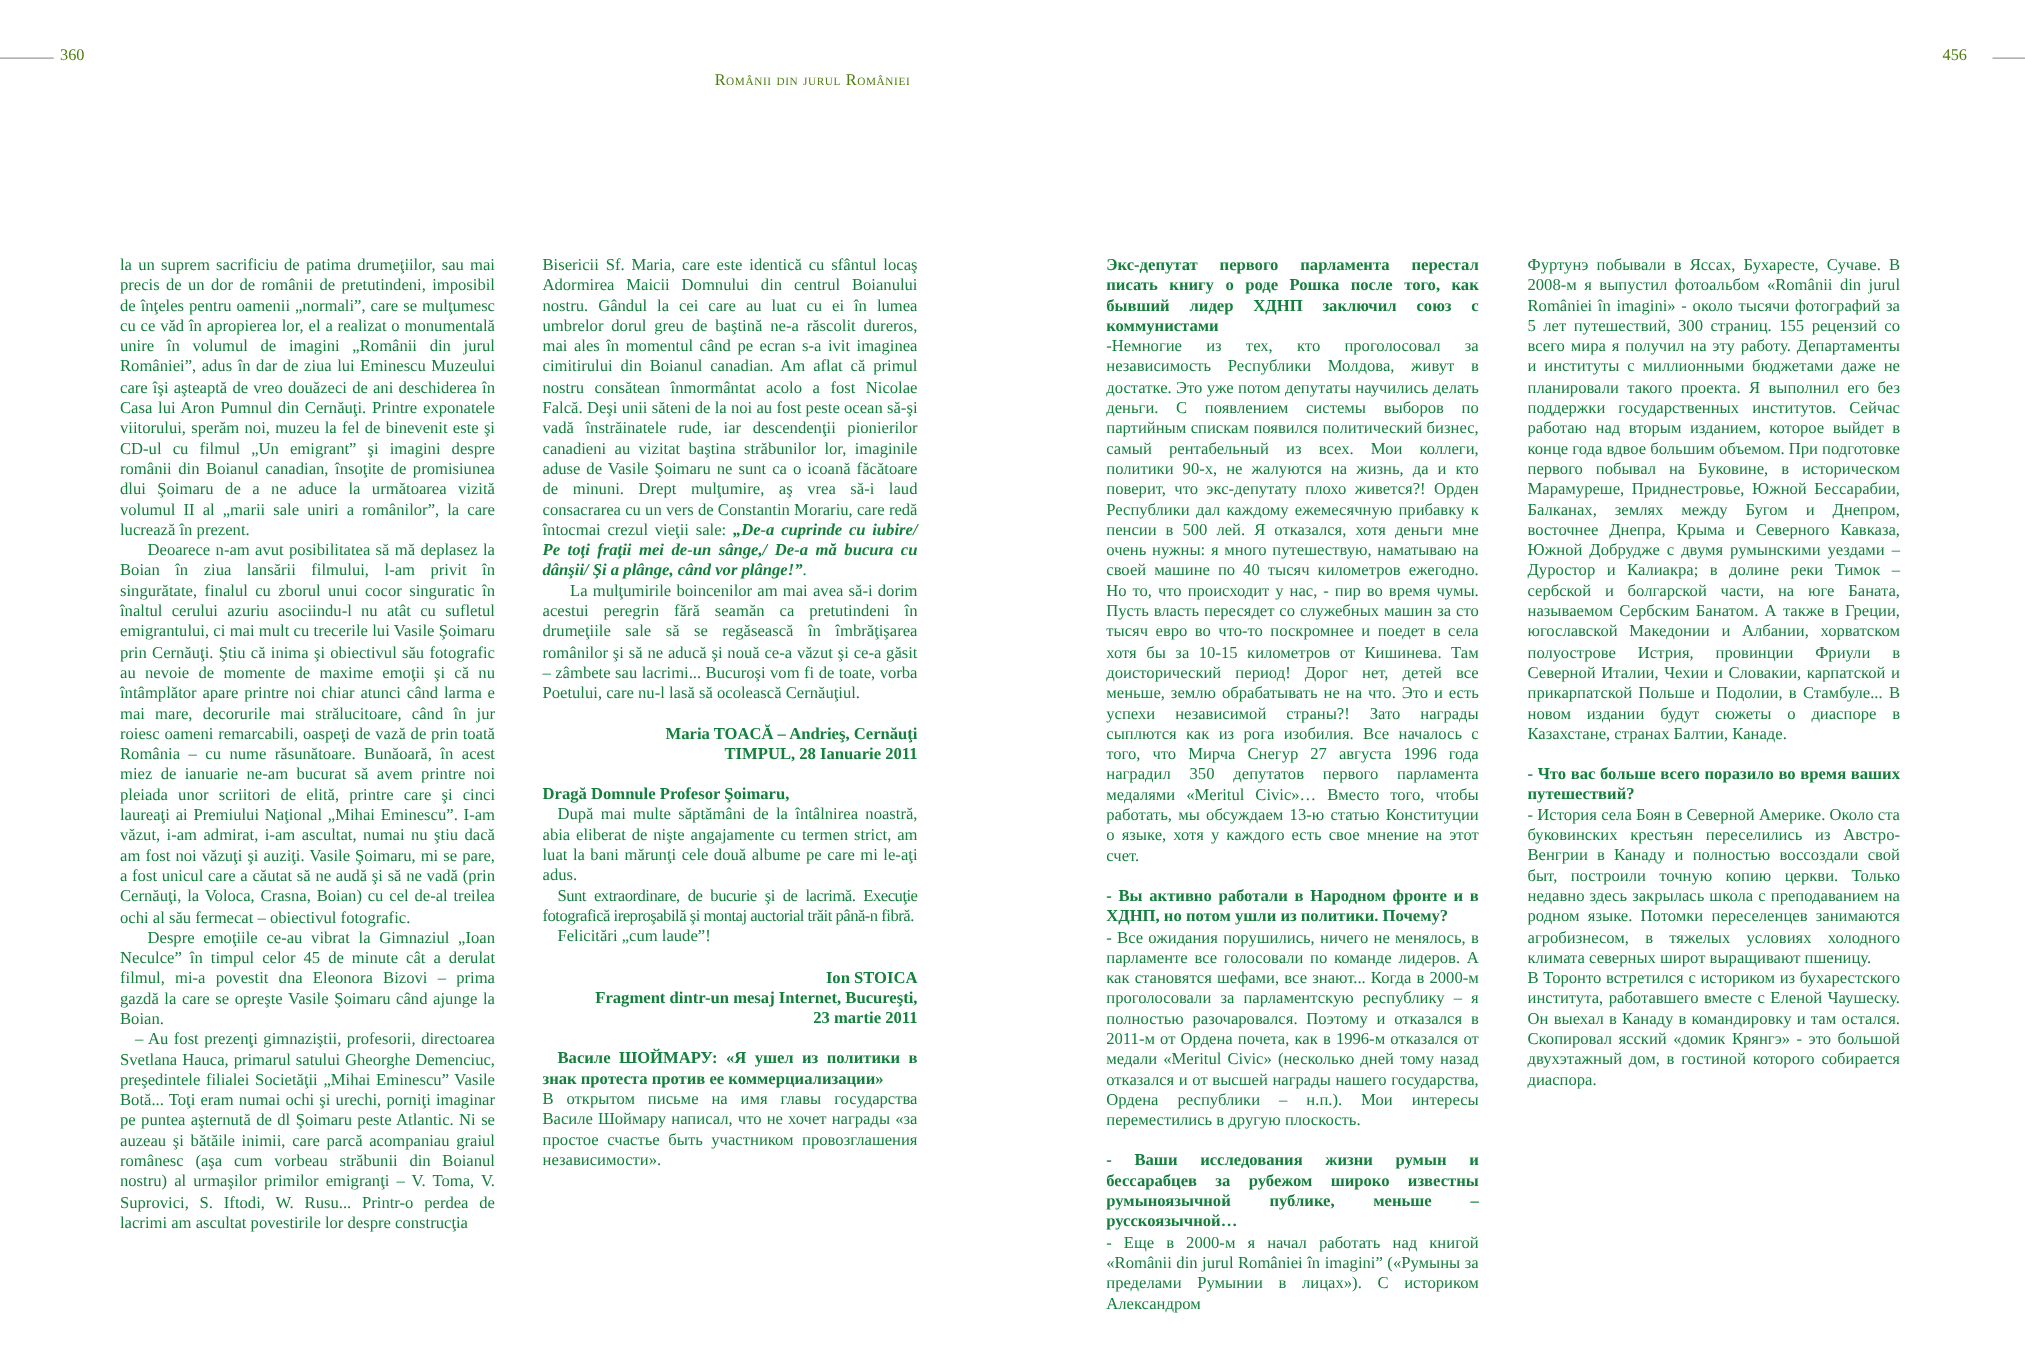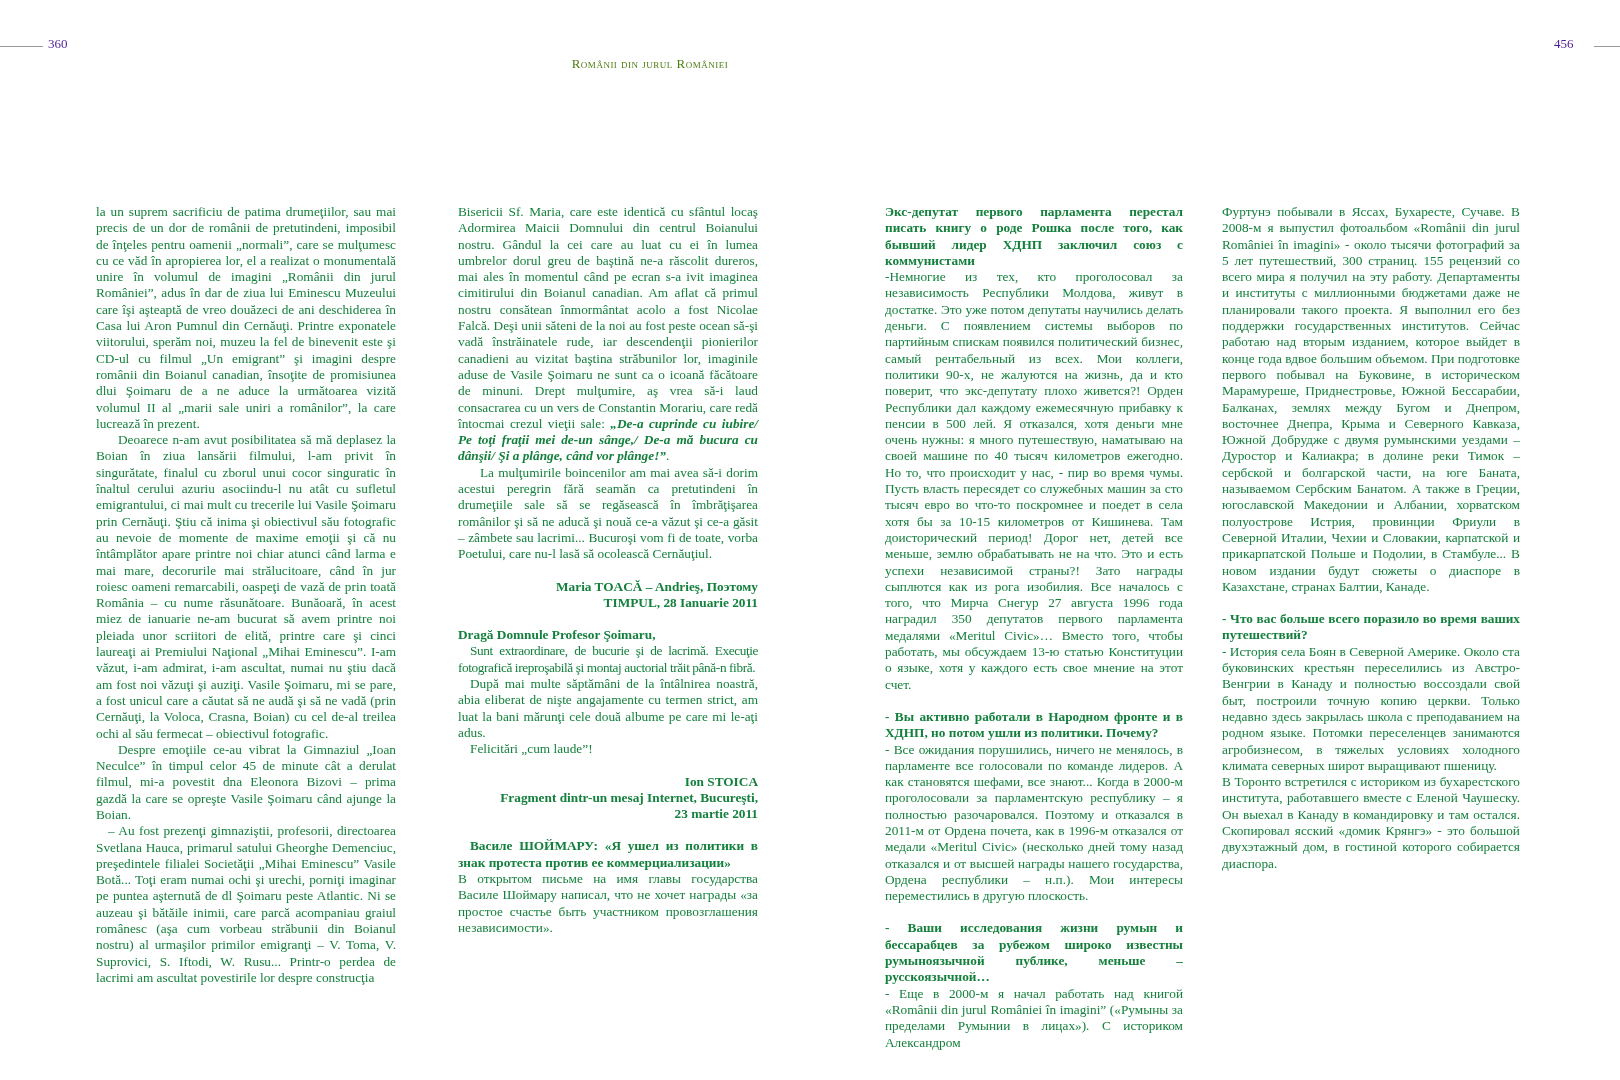--- a/index.html
+++ b/index.html
@@ -3,40 +3,40 @@
 <meta charset="utf-8">
 <style>
   html, body { margin: 0; padding: 0; }
   body {
     width: 1620px; height: 1080px; background: #ffffff; position: relative; overflow: hidden;
     font-family: "Liberation Serif", "DejaVu Serif", serif; color: #2a2a2a;
   }
   .rule { position: absolute; top: 46px; height: 1px; background: #9a9a9a; }
   .rule.left { left: 0; width: 43px; }
   .rule.right { left: 1594px; width: 26px; }
-  .pageno { position: absolute; top: 36px; font-size: 13px; color: #4c1d95; }
+  .pageno { position: absolute; top: 36px; font-size: 13px; color: #4d7c0f; }
   .pageno.left { left: 48px; }
   .pageno.right { left: 1554px; }
   .running-head {
     position: absolute; top: 36px; left: 540px; width: 220px; text-align: center;
     font-size: 13px; letter-spacing: 0.5px; font-variant: small-caps; color: #4d7c0f; margin-top: 20px;
   }
   .col {
     position: absolute; top: 204px; font-size: 13.3px; line-height: 16.3px;
     text-align: justify; color: #15803d;
   }
   .col p { margin: 0; }
   .col .ind { text-indent: 22px; }
   .col .ind-small { text-indent: 12px; }
   .col .bold { font-weight: bold; }
   .col .right { text-align: right; font-weight: bold; }
   .col .gap { height: 16px; }
   .col .tight { letter-spacing: -0.4px; }
   .c1 { left: 96px; width: 300px; }
-  .c2 { left: 458px; width: 300px; font-family: Liberation Serif, serif; }
+  .c2 { left: 434px; width: 300px; font-family: Liberation Serif, serif; }
   .c3 { left: 885px; width: 298px; }
   .c4 { left: 1222px; width: 298px; }
   .it { font-style: italic; font-weight: bold; }
 </style>
 </head>
 <body>
 
 <div class="rule left"></div>
 <div class="pageno left">360</div>
 <div class="running-head">Românii din jurul României</div>
@@ -47,26 +47,26 @@
   <p>la un suprem sacrificiu de patima drumeţiilor, sau mai precis de un dor de românii de pretutindeni, imposibil de înţeles pentru oamenii „normali”, care se mulţumesc cu ce văd în apropierea lor, el a realizat o monumentală unire în volumul de imagini „Românii din jurul României”, adus în dar de ziua lui Eminescu Muzeului care îşi aşteaptă de vreo douăzeci de ani deschiderea în Casa lui Aron Pumnul din Cernăuţi. Printre exponatele viitorului, sperăm noi, muzeu la fel de binevenit este şi CD-ul cu filmul „Un emigrant” şi imagini despre românii din Boianul canadian, însoţite de promisiunea dlui Şoimaru de a ne aduce la următoarea vizită volumul II al „marii sale uniri a românilor”, la care lucrează în prezent.</p>
   <p class="ind">Deoarece n-am avut posibilitatea să mă deplasez la Boian în ziua lansării filmului, l-am privit în singurătate, finalul cu zborul unui cocor singuratic în înaltul cerului azuriu asociindu-l nu atât cu sufletul emigrantului, ci mai mult cu trecerile lui Vasile Şoimaru prin Cernăuţi. Ştiu că inima şi obiectivul său fotografic au nevoie de momente de maxime emoţii şi că nu întâmplător apare printre noi chiar atunci când larma e mai mare, decorurile mai strălucitoare, când în jur roiesc oameni remarcabili, oaspeţi de vază de prin toată România – cu nume răsunătoare. Bunăoară, în acest miez de ianuarie ne-am bucurat să avem printre noi pleiada unor scriitori de elită, printre care şi cinci laureaţi ai Premiului Naţional „Mihai Eminescu”. I-am văzut, i-am admirat, i-am ascultat, numai nu ştiu dacă am fost noi văzuţi şi auziţi. Vasile Şoimaru, mi se pare, a fost unicul care a căutat să ne audă şi să ne vadă (prin Cernăuţi, la Voloca, Crasna, Boian) cu cel de-al treilea ochi al său fermecat – obiectivul fotografic.</p>
   <p class="ind">Despre emoţiile ce-au vibrat la Gimnaziul „Ioan Neculce” în timpul celor 45 de minute cât a derulat filmul, mi-a povestit dna Eleonora Bizovi – prima gazdă la care se opreşte Vasile Şoimaru când ajunge la Boian.</p>
   <p class="ind-small">– Au fost prezenţi gimnaziştii, profesorii, directoarea Svetlana Hauca, primarul satului Gheorghe Demenciuc, preşedintele filialei Societăţii „Mihai Eminescu” Vasile Botă... Toţi eram numai ochi şi urechi, porniţi imaginar pe puntea aşternută de dl Şoimaru peste Atlantic. Ni se auzeau şi bătăile inimii, care parcă acompaniau graiul românesc (aşa cum vorbeau străbunii din Boianul nostru) al urmaşilor primilor emigranţi – V. Toma, V. Suprovici, S. Iftodi, W. Rusu... Printr-o perdea de lacrimi am ascultat povestirile lor despre construcţia</p>
 </div>
 
 <div class="col c2">
   <p><span>Bisericii Sf. Maria, care este identică cu sfântul locaş Adormirea Maicii Domnului din centrul Boianului nostru. Gândul la cei care au luat cu ei în lumea umbrelor dorul greu de baştină ne-a răscolit dureros, mai ales în momentul când pe ecran s-a ivit imaginea cimitirului din Boianul canadian. Am aflat că primul nostru consătean înmormântat acolo a fost Nicolae Falcă. Deşi unii săteni de la noi au fost peste ocean să-şi vadă înstrăinatele rude, iar descendenţii pionierilor canadieni au vizitat baştina străbunilor lor, imaginile aduse de Vasile Şoimaru ne sunt ca o icoană făcătoare de minuni. Drept mulţumire, aş vrea să-i laud consacrarea cu un vers de Constantin Morariu, care redă întocmai crezul vieţii sale: </span><span class="it">„De-a cuprinde cu iubire/ Pe toţi fraţii mei de-un sânge,/ De-a mă bucura cu dânşii/ Şi a plânge, când vor plânge!”</span><span>.</span></p>
   <p class="ind">La mulţumirile boincenilor am mai avea să-i dorim acestui peregrin fără seamăn ca pretutindeni în drumeţiile sale să se regăsească în îmbrăţişarea românilor şi să ne aducă şi nouă ce-a văzut şi ce-a găsit – zâmbete sau lacrimi... Bucuroşi vom fi de toate, vorba Poetului, care nu-l lasă să ocolească Cernăuţiul.</p>
   <div class="gap"></div>
-  <p class="right">Maria TOACĂ – Andrieş, Поэтому</p>
+  <p class="right">Maria TOACĂ – Andrieş, Cernăuţi</p>
   <p class="right">TIMPUL, 28 Ianuarie 2011</p>
   <div class="gap"></div>
   <p class="bold">Dragă Domnule Profesor  Şoimaru,</p>
+  <p class="ind-small">După mai multe săptămâni de la întâlnirea noastră, abia eliberat de nişte angajamente cu termen strict, am luat la bani mărunţi cele două albume pe care mi le-aţi adus.</p>
   <p class="ind-small tight">Sunt extraordinare,  de bucurie şi de lacrimă. Execuţie fotografică ireproşabilă şi montaj auctorial trăit până-n fibră.</p>
-  <p class="ind-small">După mai multe săptămâni de la întâlnirea noastră, abia eliberat de nişte angajamente cu termen strict, am luat la bani mărunţi cele două albume pe care mi le-aţi adus.</p>
   <p class="ind-small">Felicitări „cum laude”!</p>
   <div class="gap"></div>
   <p class="right">Ion STOICA</p>
   <p class="right">Fragment dintr-un mesaj Internet, Bucureşti,</p>
   <p class="right">23 martie 2011</p>
   <div class="gap"></div>
   <p class="bold ind-small">Василе ШОЙМАРУ: «Я ушел из политики в знак протеста против ее коммерциализации»</p>
   <p>В открытом письме на имя главы государства Василе Шоймару написал, что не хочет награды «за простое счастье быть участником провозглашения независимости».</p>
 </div>
 

